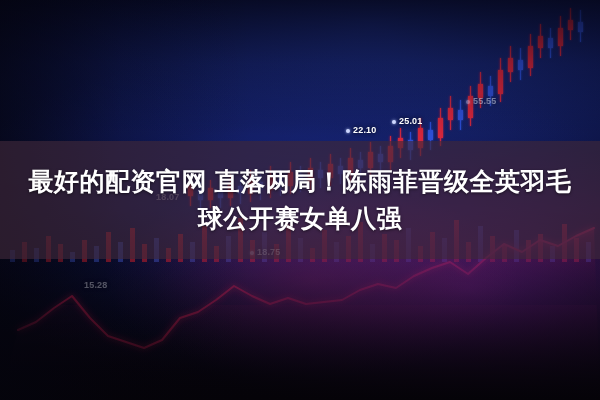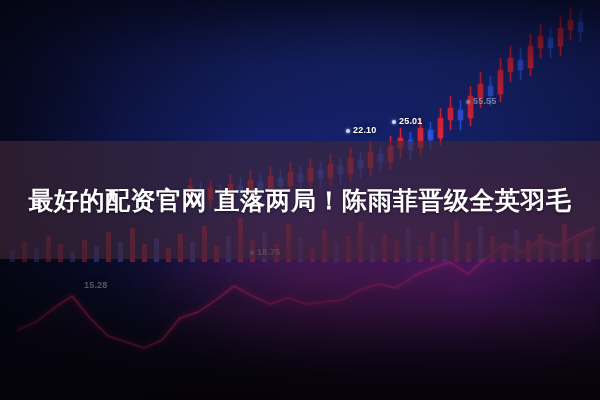--- a/index.html
+++ b/index.html
@@ -289,15 +289,16 @@
   <div class="price-tag" id="tag-2210"><span class="dot"></span><span>22.10</span></div>
   <div class="price-tag" id="tag-2501"><span class="dot"></span><span>25.01</span></div>
   <div class="price-tag dim" id="tag-2979"><span class="dot"></span><span>55.55</span></div>
   <div class="price-tag dim" id="tag-1807"><span>18.07</span></div>
   <div class="price-tag dim" id="tag-1875"><span class="dot"></span><span>18.75</span></div>
   <div class="price-tag vdim" id="tag-1528"><span>15.28</span></div>
 
   <div id="headline-band"></div>
   <div id="headline-text">
     <div class="headline-line">最好的配资官网 直落两局！陈雨菲晋级全英羽毛</div>
+    <div class="headline-line">球公开赛女单八强</div>
   </div>
 
 </div>
 
 </body></html>

